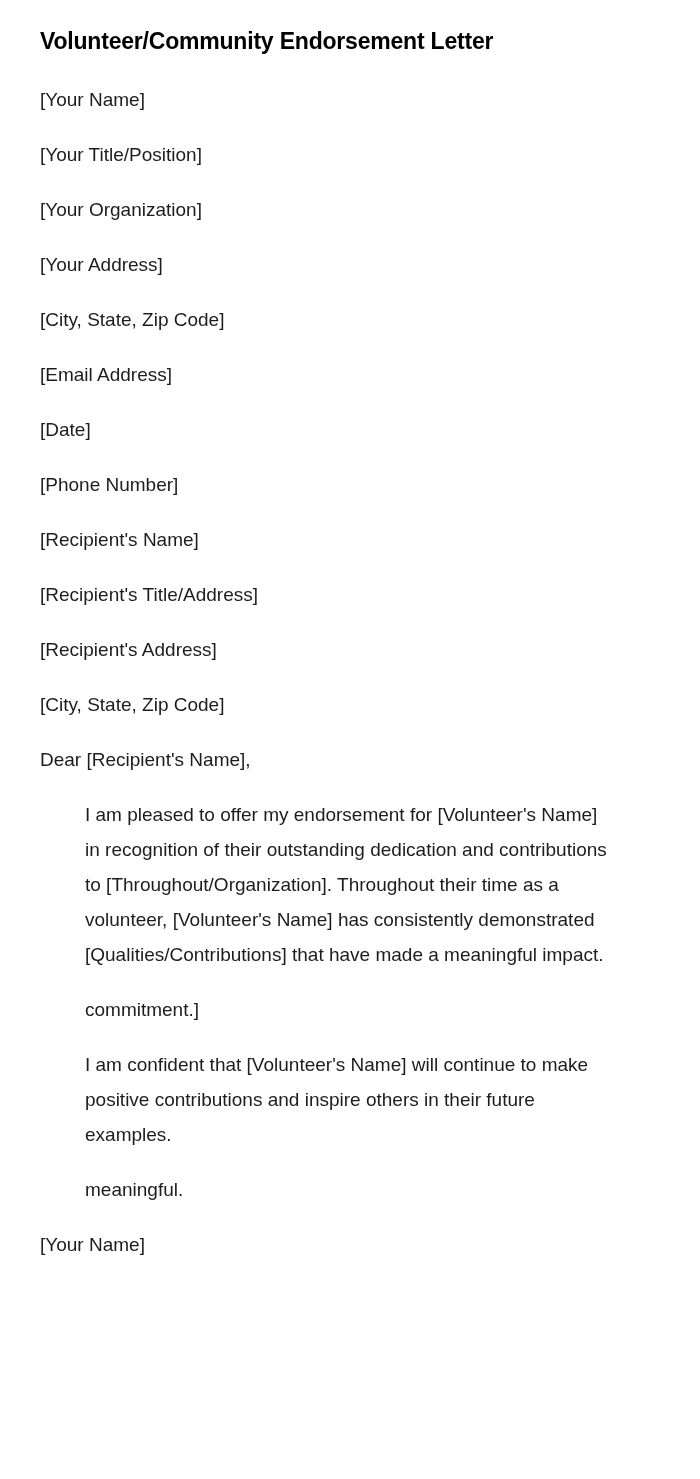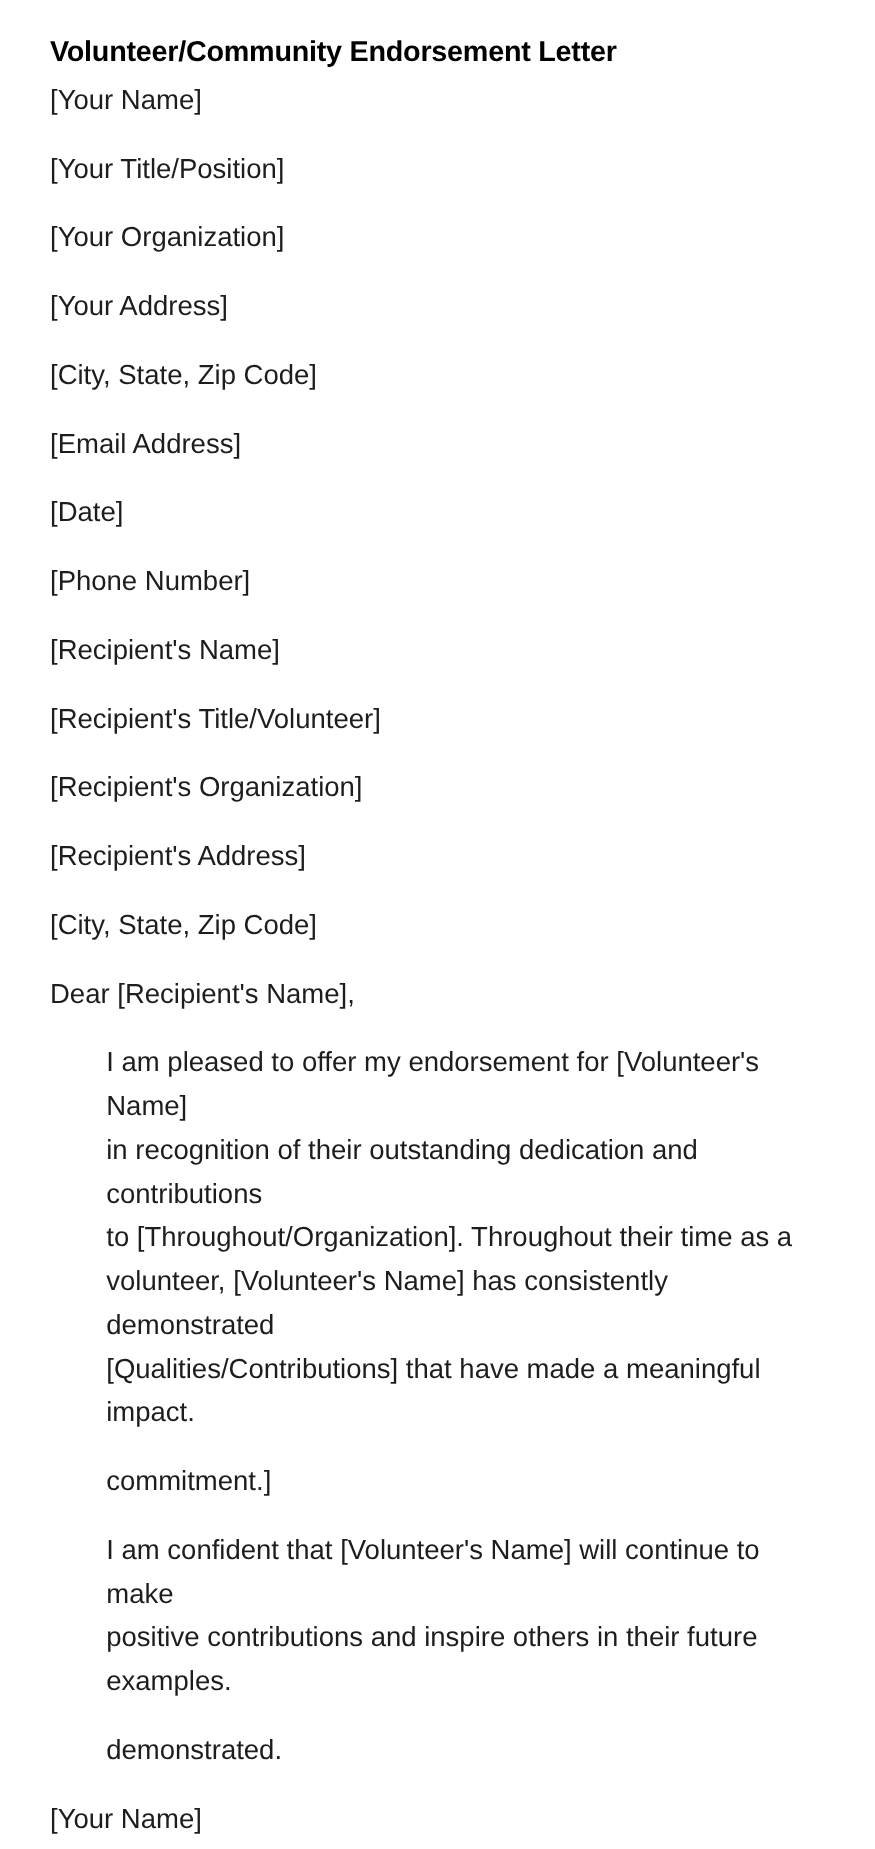--- a/index.html
+++ b/index.html
@@ -13,32 +13,32 @@
     font-family: "Liberation Sans", "DejaVu Sans", sans-serif;
     color: #1d1d1d;
     -webkit-font-smoothing: antialiased;
   }
   .page {
     box-sizing: border-box;
     width: 700px;
     padding: 26px 56px 40px 40px;
   }
   .doc-title {
-    margin: 0 0 6px 0;
+    margin: 0 0 26px 0;
     font-size: 23px;
     line-height: 30px;
     font-weight: 700;
     letter-spacing: -0.2px;
     color: #000000;
   }
   .block {
     margin: 0 0 20px 0;
   }
   .ln {
-    font-size: 22px;
+    font-size: 19px;
     line-height: 35px;
     font-weight: 400;
     white-space: nowrap;
   }
   .para .ln {
     white-space: normal;
     margin-left: 45px;
   }
 </style>
 </head>
@@ -71,24 +71,21 @@
   </div>
 
   <div class="block">
     <span class="ln">[Phone Number]</span>
   </div>
 
   <div class="block">
     <span class="ln">[Recipient's Name]</span>
   </div>
   <div class="block">
-    <span class="ln">[Recipient's Title/Volunteer]</span>
-  </div>
-  <div class="block">
-    <span class="ln">[Recipient's Organization]</span>
+    <span class="ln">[Recipient's Title/Address]</span>
   </div>
   <div class="block">
     <span class="ln">[Recipient's Address]</span>
   </div>
   <div class="block">
     <span class="ln">[City, State, Zip Code]</span>
   </div>
 
   <div class="block">
     <span class="ln">Dear [Recipient's Name],</span>
@@ -106,21 +103,21 @@
     <div class="ln">commitment.]</div>
   </div>
 
   <div class="block para">
     <div class="ln">I am confident that [Volunteer's Name] will continue to make</div>
     <div class="ln">positive contributions and inspire others in their future</div>
     <div class="ln">examples.</div>
   </div>
 
   <div class="block para">
-    <div class="ln">demonstrated.</div>
+    <div class="ln">meaningful.</div>
   </div>
 
 
   <div class="block">
     <span class="ln">[Your Name]</span>
   </div>
 
 </div>
 
 </body></html>

